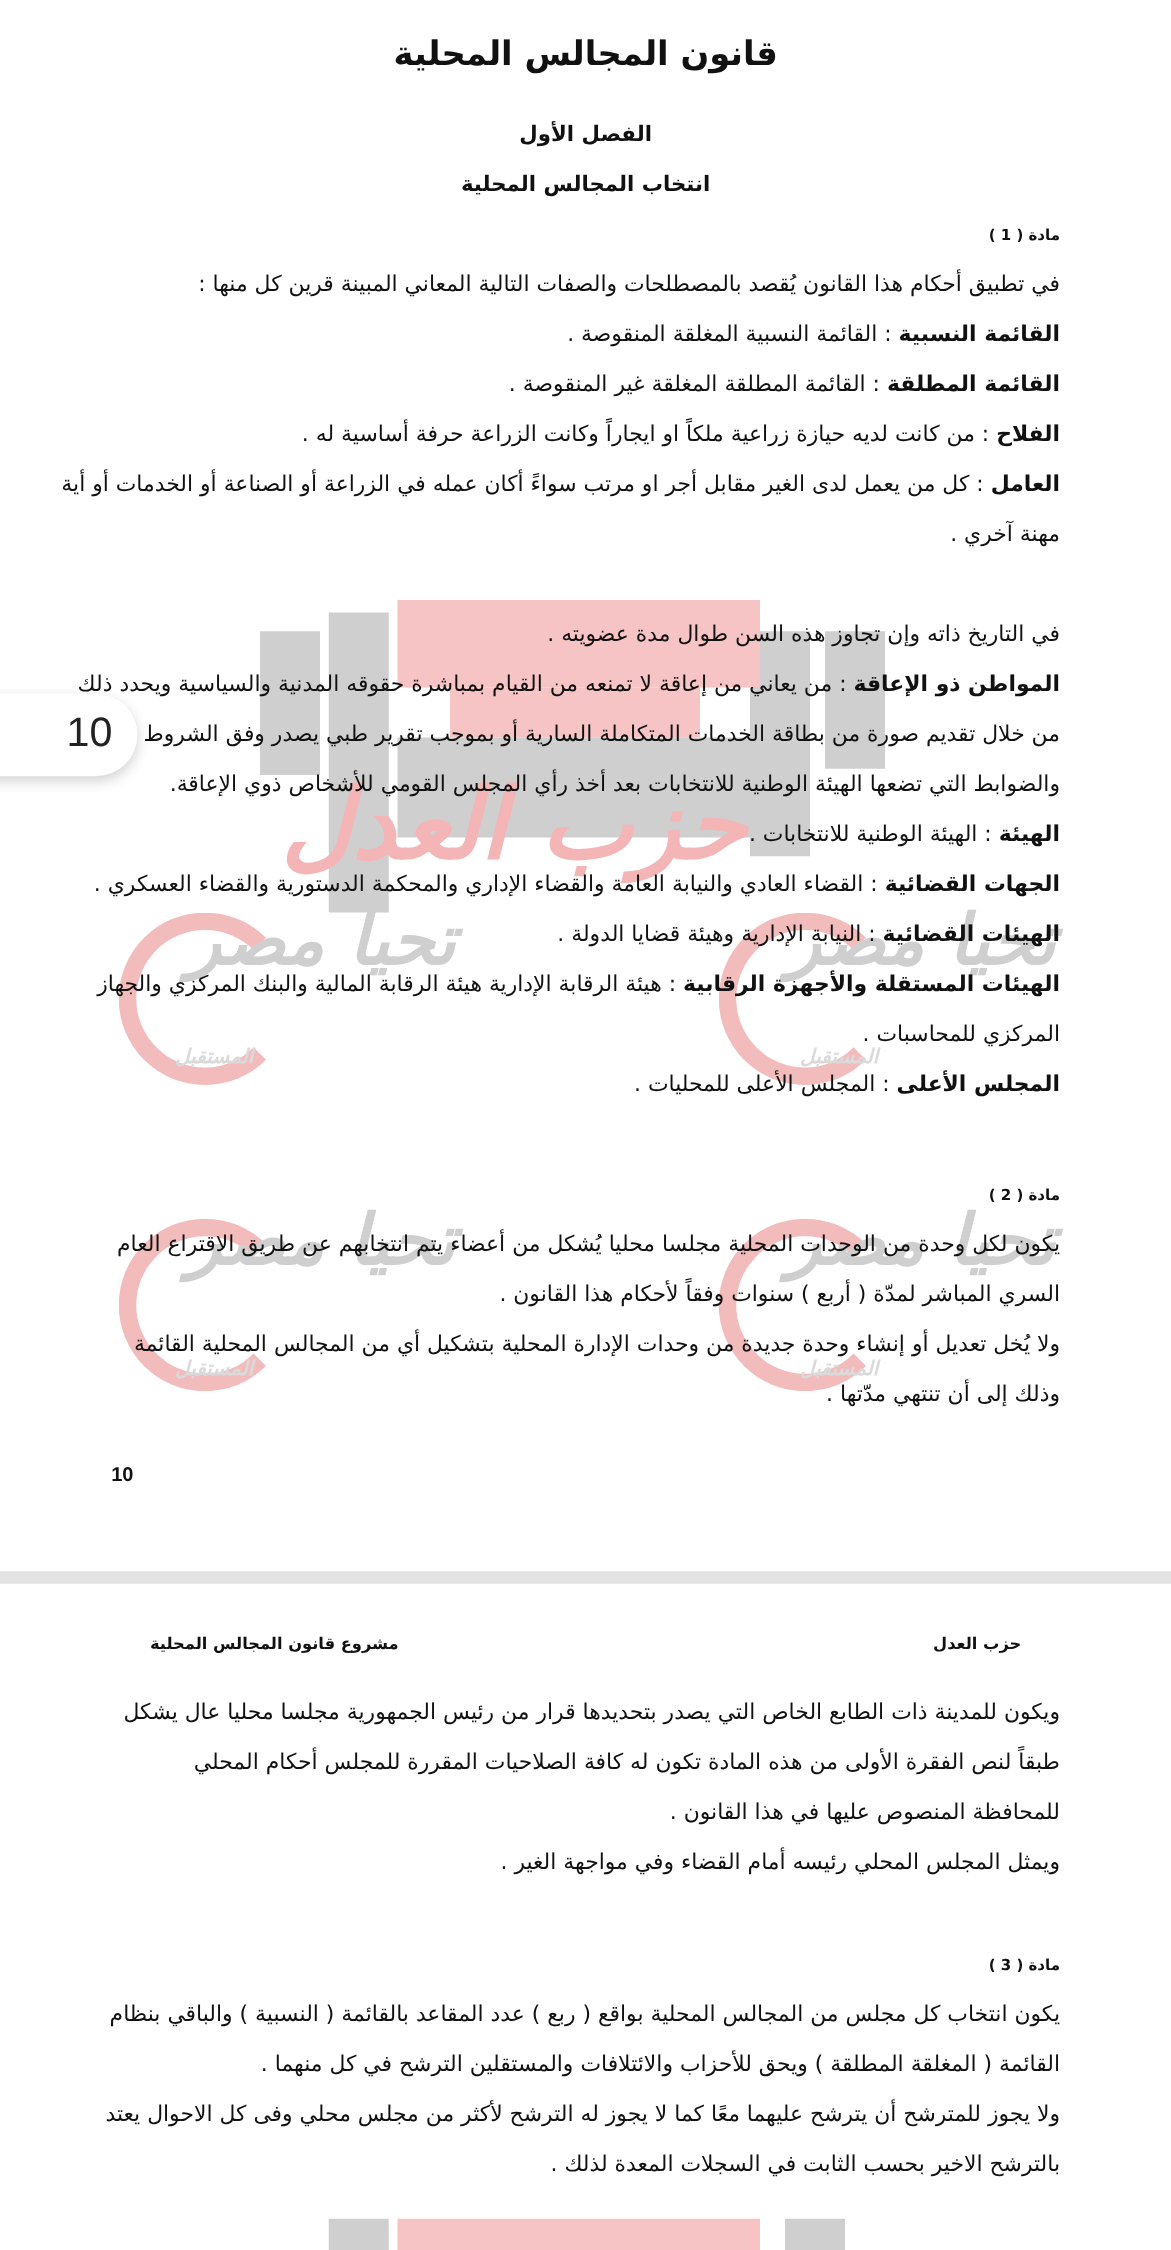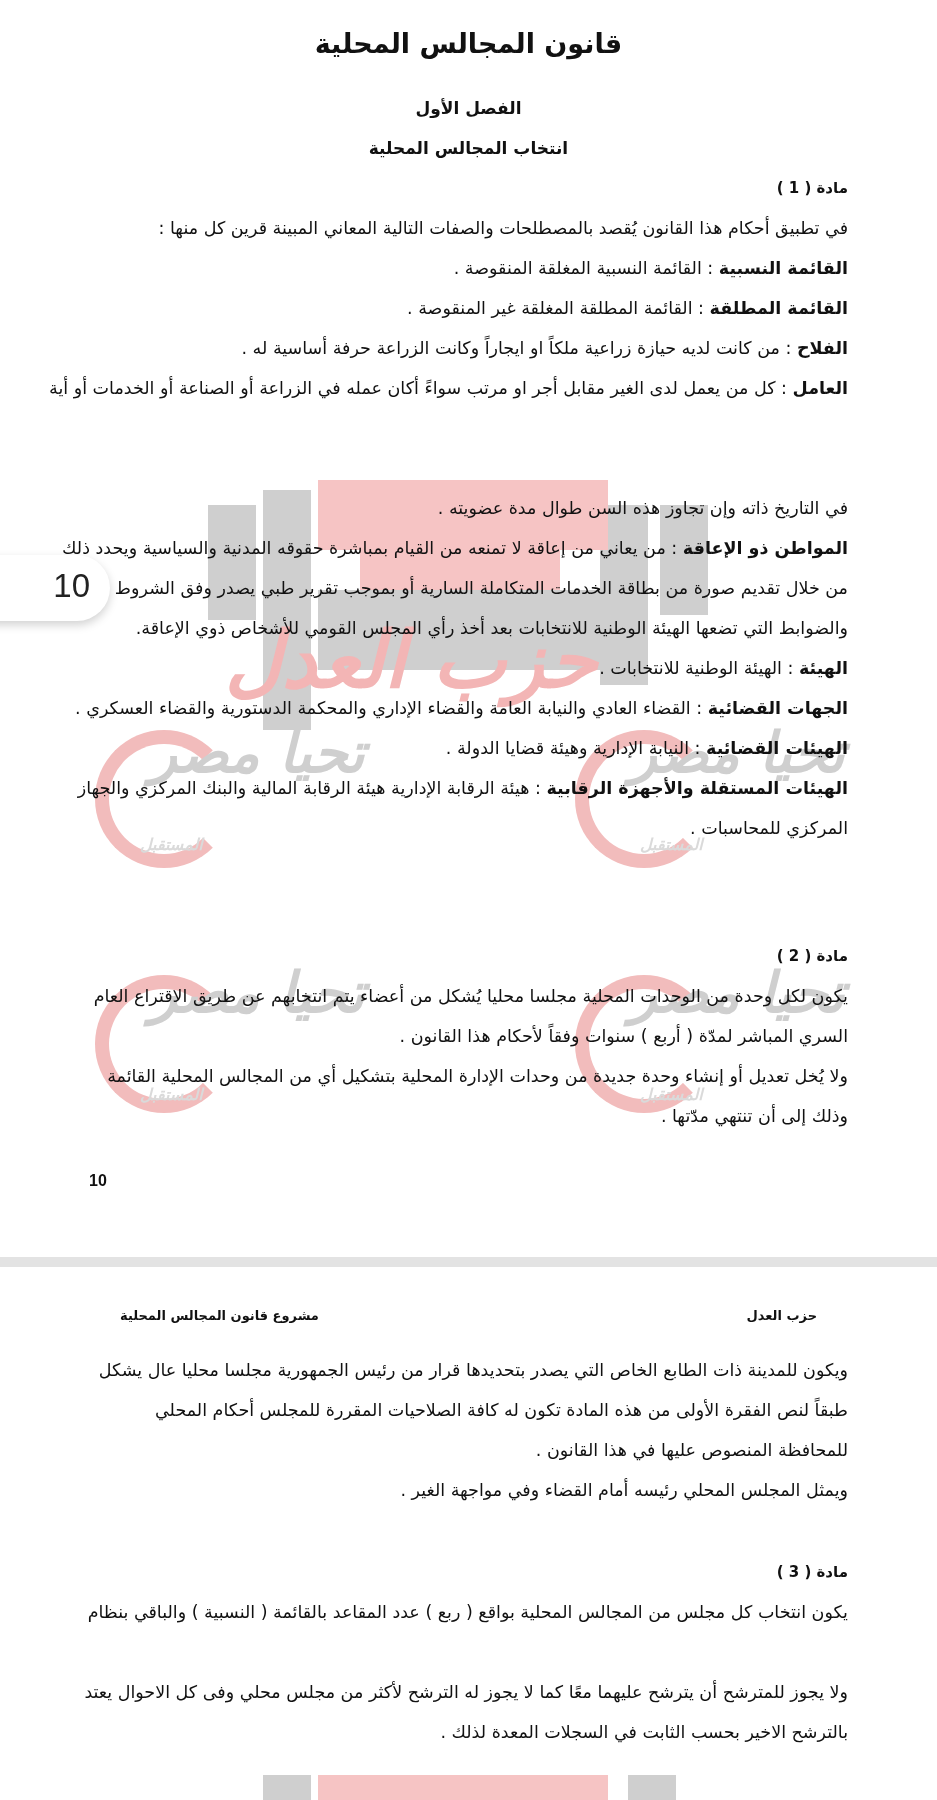--- a/index.html
+++ b/index.html
@@ -8,21 +8,21 @@
   .page { position:absolute; left:0; top:0; width:937px; height:1800px; }
   .wm { position:absolute; z-index:0; }
   .wm-gray { background:#cfcfcf; }
   .wm-pink { background:#f6c4c4; }
   .wm-text { position:absolute; z-index:0; font-family:"DejaVu Sans", sans-serif; font-weight:bold; font-style:italic; color:#d8d8d8; }
   .wm-red-text { color:#f3b5b5; }
   .wm-circle { position:absolute; z-index:0; border-radius:50%; border:14px solid #f2bcbc; border-right-color:transparent; }
   .title { position:absolute; z-index:1; left:0; width:937px; top:28px; text-align:center; font-size:27px; font-weight:bold; direction:rtl; }
   .center-h { position:absolute; z-index:1; left:0; width:937px; text-align:center; font-size:17px; font-weight:bold; direction:rtl; }
   .line { position:absolute; z-index:1; right:89px; left:89px; direction:rtl; text-align:right; font-size:17.5px; white-space:nowrap; line-height:28px; }
-  .article { font-weight:bold; font-size:15px; }
+  .article { font-weight:bold; font-size:12px; }
   .term { font-weight:bold; }
   .page-num { position:absolute; z-index:1; left:89px; top:1172px; font-size:16px; font-weight:bold; font-family:"Liberation Sans", sans-serif; }
   .separator { position:absolute; z-index:2; left:0; width:937px; top:1257px; height:10px; background:#e3e3e3; }
   .header-left { position:absolute; z-index:1; left:120px; top:1308px; font-size:13px; font-weight:bold; direction:rtl; }
   .header-right { position:absolute; z-index:1; right:120px; top:1308px; font-size:13px; font-weight:bold; direction:rtl; }
   .page-bubble { position:absolute; z-index:3; left:-40px; top:555px; width:150px; height:66px; background:#ffffff; border-radius:33px;
                  box-shadow:0 4px 10px rgba(0,0,0,0.18); }
   .page-bubble span { position:absolute; right:20px; top:12px; font-size:33px; font-family:"Liberation Sans", sans-serif; color:#222; }
 </style>
 </head>
@@ -63,29 +63,31 @@
   <div class="center-h" style="top:98px;">الفصل الأول</div>
   <div class="center-h" style="top:138px;">انتخاب المجالس المحلية</div>
 
   <div class="line article" style="top:174px;">مادة ( 1 )</div>
   <div class="line" style="top:214px;">في تطبيق أحكام هذا القانون يُقصد بالمصطلحات والصفات التالية المعاني المبينة قرين كل منها :</div>
 
   <div class="line" style="top:254px;"><span class="term">القائمة النسبية</span><span> : القائمة النسبية المغلقة المنقوصة .</span></div>
   <div class="line" style="top:294px;"><span class="term">القائمة المطلقة</span><span> : القائمة المطلقة المغلقة غير المنقوصة .</span></div>
   <div class="line" style="top:334px;"><span class="term">الفلاح</span><span> : من كانت لديه حيازة زراعية ملكاً او ايجاراً وكانت الزراعة حرفة أساسية له .</span></div>
   <div class="line" style="top:374px;"><span class="term">العامل</span><span> : كل من يعمل لدى الغير مقابل أجر او مرتب سواءً أكان عمله في الزراعة أو الصناعة أو الخدمات أو أية</span></div>
+  <div class="line" style="top:414px;">مهنة آخري .</div>
   <div class="line" style="top:494px;">في التاريخ ذاته وإن تجاوز هذه السن طوال مدة عضويته .</div>
   <div class="line" style="top:534px;"><span class="term">المواطن ذو الإعاقة</span><span> : من يعاني من إعاقة لا تمنعه من القيام بمباشرة حقوقه المدنية والسياسية ويحدد ذلك</span></div>
   <div class="line" style="top:574px;">من خلال تقديم صورة من بطاقة الخدمات المتكاملة السارية أو بموجب تقرير طبي يصدر وفق الشروط</div>
   <div class="line" style="top:614px;">والضوابط التي تضعها الهيئة الوطنية للانتخابات بعد أخذ رأي المجلس القومي للأشخاص ذوي الإعاقة.</div>
   <div class="line" style="top:654px;"><span class="term">الهيئة</span><span> : الهيئة الوطنية للانتخابات .</span></div>
   <div class="line" style="top:694px;"><span class="term">الجهات القضائية</span><span> : القضاء العادي والنيابة العامة والقضاء الإداري والمحكمة الدستورية والقضاء العسكري .</span></div>
   <div class="line" style="top:734px;"><span class="term">الهيئات القضائية</span><span> : النيابة الإدارية وهيئة قضايا الدولة .</span></div>
   <div class="line" style="top:774px;"><span class="term">الهيئات المستقلة والأجهزة الرقابية</span><span> : هيئة الرقابة الإدارية هيئة الرقابة المالية والبنك المركزي والجهاز</span></div>
   <div class="line" style="top:814px;">المركزي للمحاسبات .</div>
+  <div class="line" style="top:854px;"><span class="term">المجلس الأعلى</span><span> : المجلس الأعلى للمحليات .</span></div>
 
   <div class="line article" style="top:942px;">مادة ( 2 )</div>
   <div class="line" style="top:982px;">يكون لكل وحدة من الوحدات المحلية مجلسا محليا يُشكل من أعضاء يتم انتخابهم عن طريق الاقتراع العام</div>
   <div class="line" style="top:1022px;">السري المباشر لمدّة ( أربع ) سنوات وفقاً لأحكام هذا القانون .</div>
   <div class="line" style="top:1062px;">ولا يُخل تعديل أو إنشاء وحدة جديدة من وحدات الإدارة المحلية بتشكيل أي من المجالس المحلية القائمة</div>
   <div class="line" style="top:1102px;">وذلك إلى أن تنتهي مدّتها .</div>
 
   <div class="page-num">10</div>
 
   <div class="page-bubble">
@@ -97,16 +99,17 @@
   <div class="header-left">مشروع قانون المجالس المحلية</div>
   <div class="header-right">حزب العدل</div>
 
   <div class="line" style="top:1356px;">ويكون للمدينة ذات الطابع الخاص التي يصدر بتحديدها قرار من رئيس الجمهورية مجلسا محليا عال يشكل</div>
   <div class="line" style="top:1396px;">طبقاً لنص الفقرة الأولى من هذه المادة تكون له كافة الصلاحيات المقررة للمجلس أحكام المحلي</div>
   <div class="line" style="top:1436px;">للمحافظة المنصوص عليها في هذا القانون .</div>
   <div class="line" style="top:1476px;">ويمثل المجلس المحلي رئيسه أمام القضاء وفي مواجهة الغير .</div>
 
   <div class="line article" style="top:1558px;">مادة ( 3 )</div>
   <div class="line" style="top:1598px;">يكون انتخاب كل مجلس من المجالس المحلية بواقع ( ربع ) عدد المقاعد بالقائمة ( النسبية ) والباقي بنظام</div>
+  <div class="line" style="top:1638px;">القائمة ( المغلقة المطلقة ) ويحق للأحزاب والائتلافات والمستقلين الترشح في كل منهما .</div>
   <div class="line" style="top:1678px;">ولا يجوز للمترشح أن يترشح عليهما معًا كما لا يجوز له الترشح لأكثر من مجلس محلي وفى كل الاحوال يعتد</div>
   <div class="line" style="top:1718px;">بالترشح الاخير بحسب الثابت في السجلات المعدة لذلك .</div>
 
 </div>
 
 </body></html>

